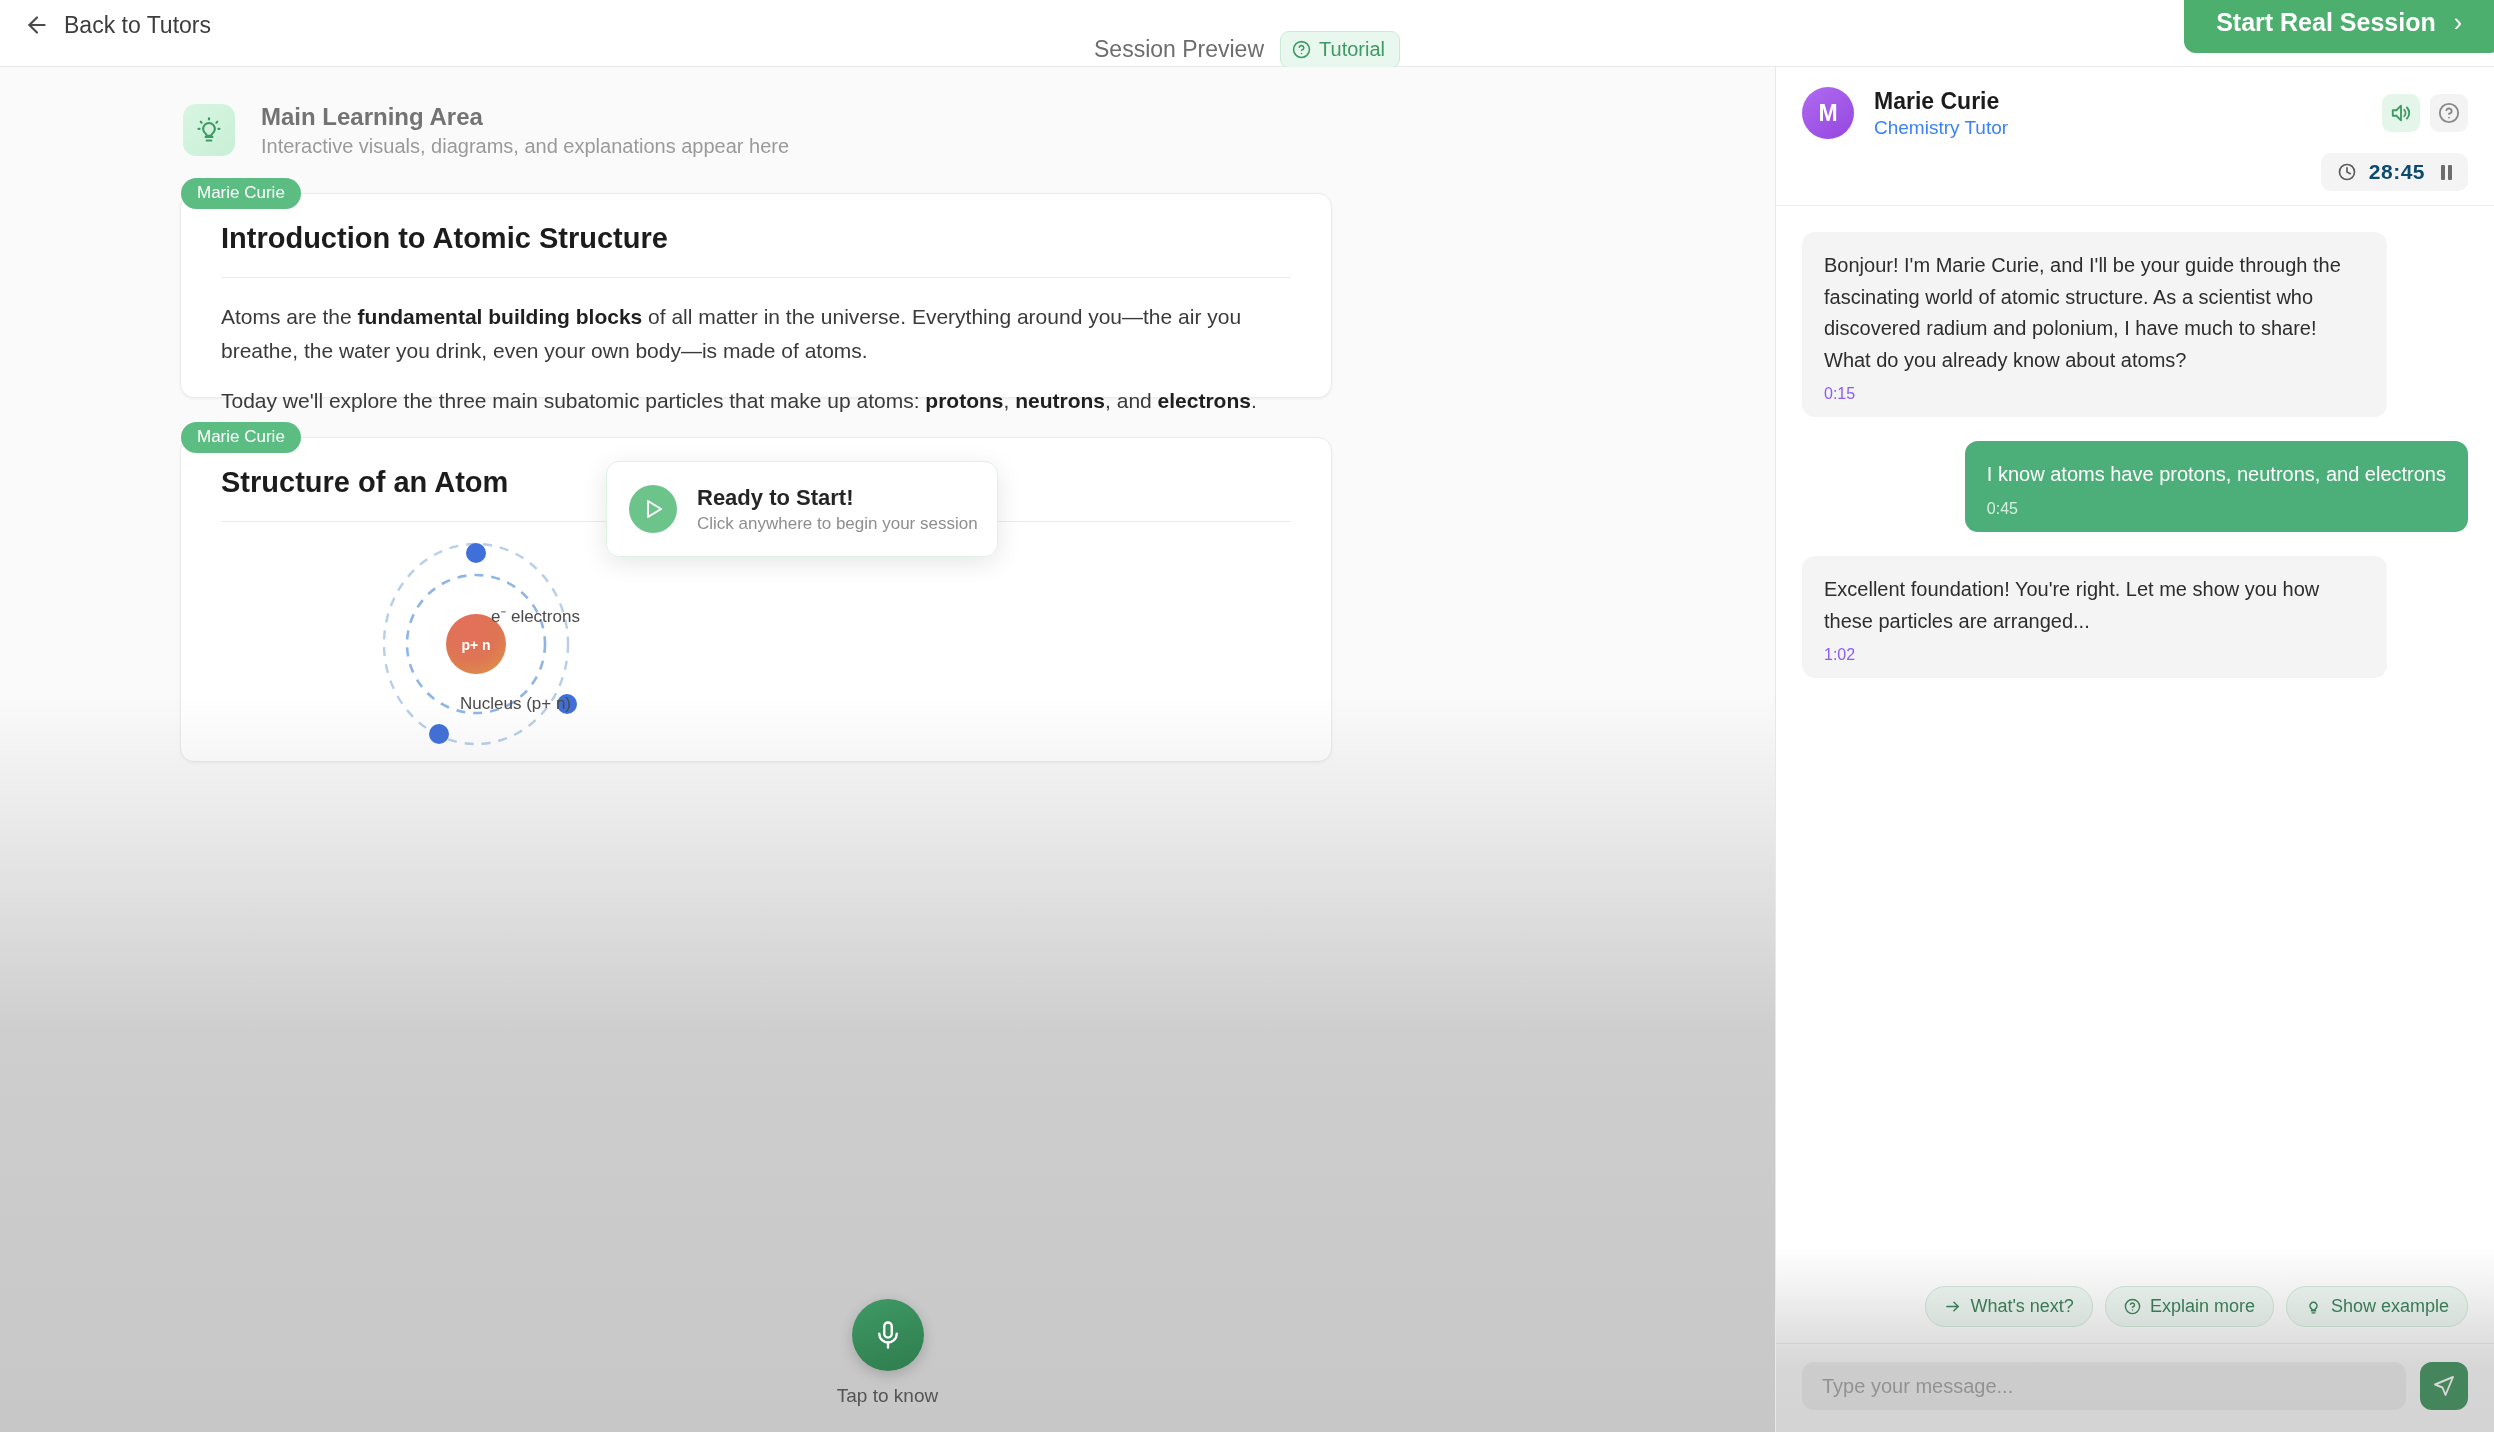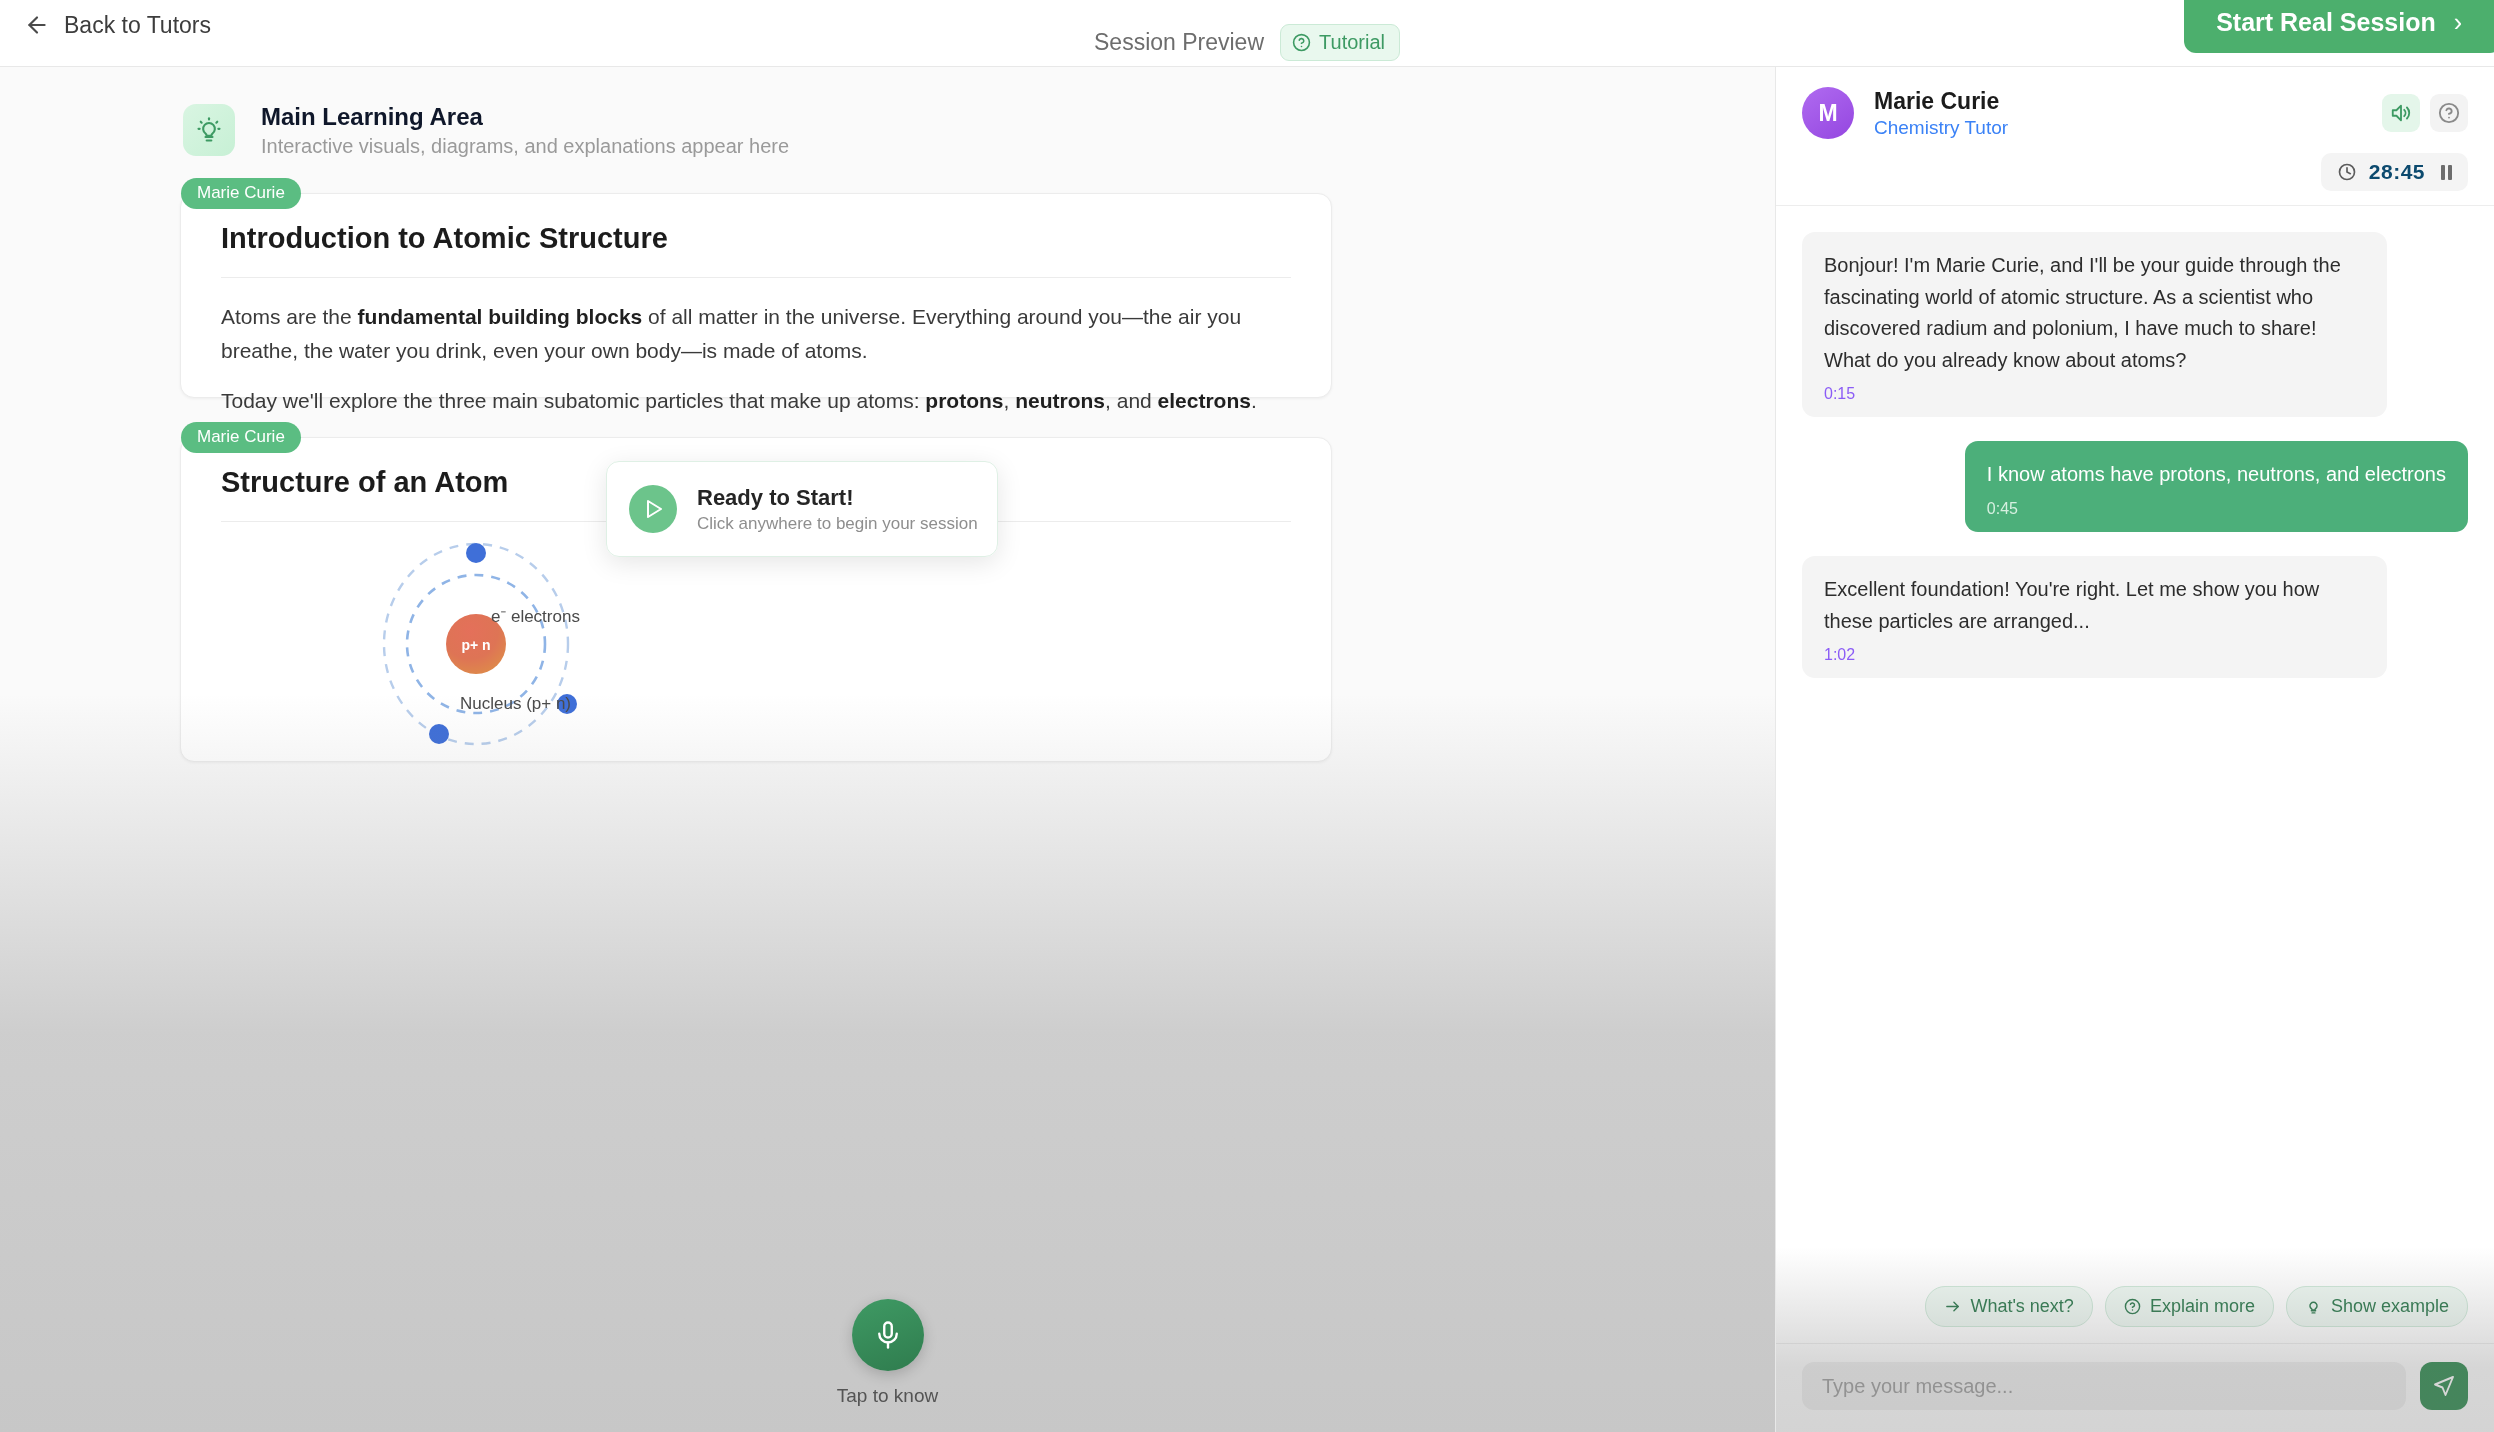--- a/index.html
+++ b/index.html
@@ -18,21 +18,21 @@
     display: flex; align-items: center;
   }
   .back-link {
     position: absolute; left: 24px; top: 0; height: 50px;
     display: flex; align-items: center; gap: 14px; cursor: pointer;
   }
   .back-arrow { width: 26px; height: 26px; color: #4a4a4a; display: block; }
   .back-label { font-size: 23px; color: #3d3d3d; }
 
   .center-group {
-    position: absolute; left: 50%; top: 9px; height: 67px;
+    position: absolute; left: 50%; top: 16px; height: 67px;
     transform: translateX(-50%);
     display: flex; align-items: center; gap: 16px;
   }
   .session-preview { font-size: 23px; color: #6d6d6d; }
   .tutorial-badge {
     display: flex; align-items: center; gap: 8px;
     background: #e9f8ee; border: 1px solid #cbead6;
     border-radius: 9px; padding: 6px 14px 6px 11px;
     color: #3d9a63; font-size: 20px; cursor: pointer; justify-content: flex-end;
   }
@@ -58,21 +58,21 @@
   .learning-head {
     position: absolute; left: 183px; top: 35px;
     display: flex; align-items: center; gap: 26px;
   }
   .bulb-box {
     width: 52px; height: 52px; border-radius: 13px;
     background: linear-gradient(135deg,#d9f5e2,#c7f0d5);
     display: flex; align-items: center; justify-content: center;
   }
   .bulb-box svg { width: 28px; height: 28px; color: #3d9a63; }
-  .lh-title { font-size: 24px; font-weight: bold; color: #0f172a; line-height: 1.25; }
+  .lh-title { font-size: 24px; font-weight: bold; color: #737373; line-height: 1.25; }
   .lh-sub { font-size: 20px; color: #9a9a9a; margin-top: 3px; }
 
   
   .lesson-card {
     position: absolute;
     background: #ffffff; border: 1px solid #ececec;
     border-radius: 14px;
     box-shadow: 0 1px 3px rgba(0,0,0,0.05);
   }
   .card1 { left: 180px; top: 126px; width: 1152px; height: 205px; }

